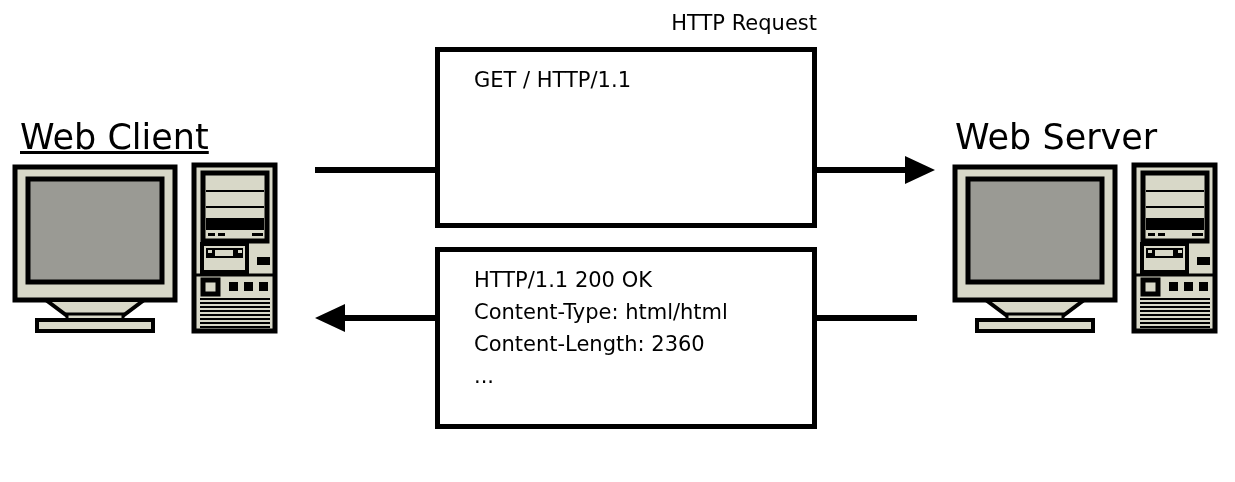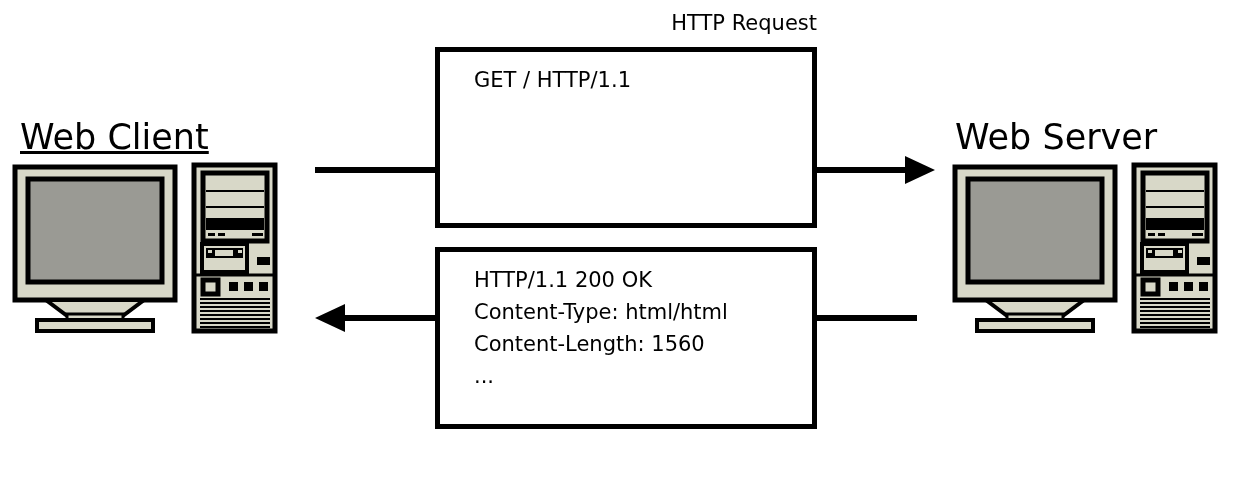--- a/index.html
+++ b/index.html
@@ -121,21 +121,21 @@
     <div class="msg-line">GET / HTTP/1.1</div>
   </div>
 
   <div class="h-line" style="left:315px;top:167px;width:120px;"></div>
   <div class="h-line" style="left:815px;top:167px;width:90px;"></div>
   <div class="arrowhead right" style="left:905px;top:156px;"></div>
 
   <div class="msg-box" style="top:247px;">
     <div class="msg-line">HTTP/1.1 200 OK</div>
     <div class="msg-line">Content-Type: html/html</div>
-    <div class="msg-line">Content-Length: 1560</div>
+    <div class="msg-line">Content-Length: 2360</div>
     <div class="msg-line">...</div>
   </div>
 
   <div class="h-line" style="left:815px;top:315px;width:102px;"></div>
   <div class="h-line" style="left:345px;top:315px;width:90px;"></div>
   <div class="arrowhead left" style="left:315px;top:304px;"></div>
 
 
 </div>
 

